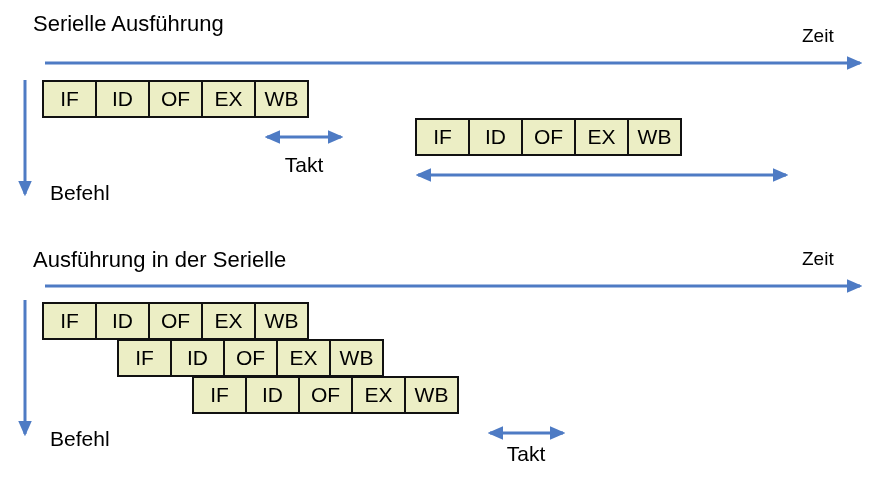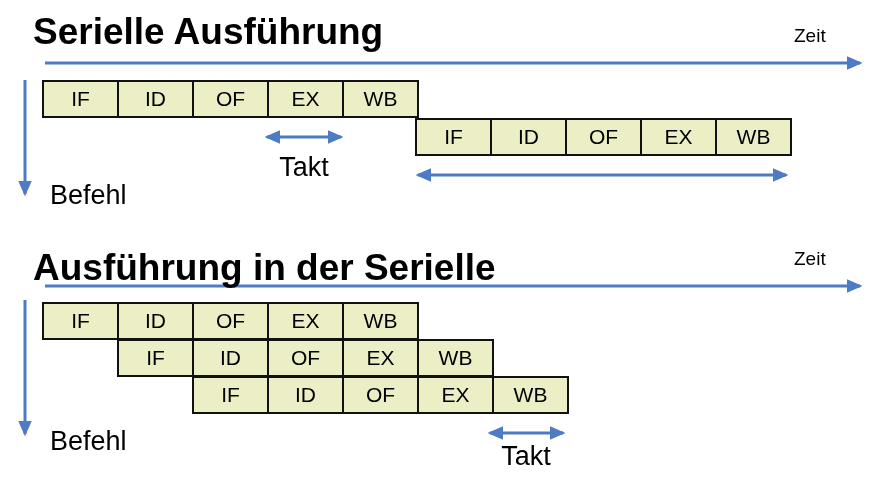--- a/index.html
+++ b/index.html
@@ -16,40 +16,40 @@
     background:var(--bg);
     font-family:"Liberation Sans",sans-serif;
     color:var(--text);
     overflow:hidden;
   }
   .arrows{position:absolute;left:0;top:0;width:887px;height:483px;}
   .arrows line{stroke:var(--arrow-blue);stroke-width:3;}
   .arrows marker path{fill:var(--arrow-blue);}
   .title{
     position:absolute;
-    font-size:37px;
-    font-weight:700;
+    font-size:22px;
+    font-weight:400;
     line-height:1.1;
     white-space:nowrap;
   }
   .lbl{
     position:absolute;
-    font-size:27px;
+    font-size:21px;
     line-height:1.1;
     white-space:nowrap;
   }
-  .lbl.small{font-size:19px;}
+  .lbl.small{font-size:19px;margin-left:8px;}
   .lbl.centered{transform:translateX(-50%);}
   .row{
     position:absolute;
     display:flex;
   }
   .cell{
     box-sizing:border-box;
-    width:77px;height:38px;
+    width:55px;height:38px;
     margin-left:-2px;
     border:2px solid var(--box-border);
     background:var(--box-fill);
     display:flex;align-items:center;justify-content:center;
     font-size:21px;
     color:var(--text);
   }
   .cell:first-child{margin-left:0;}
 </style>
 </head>

